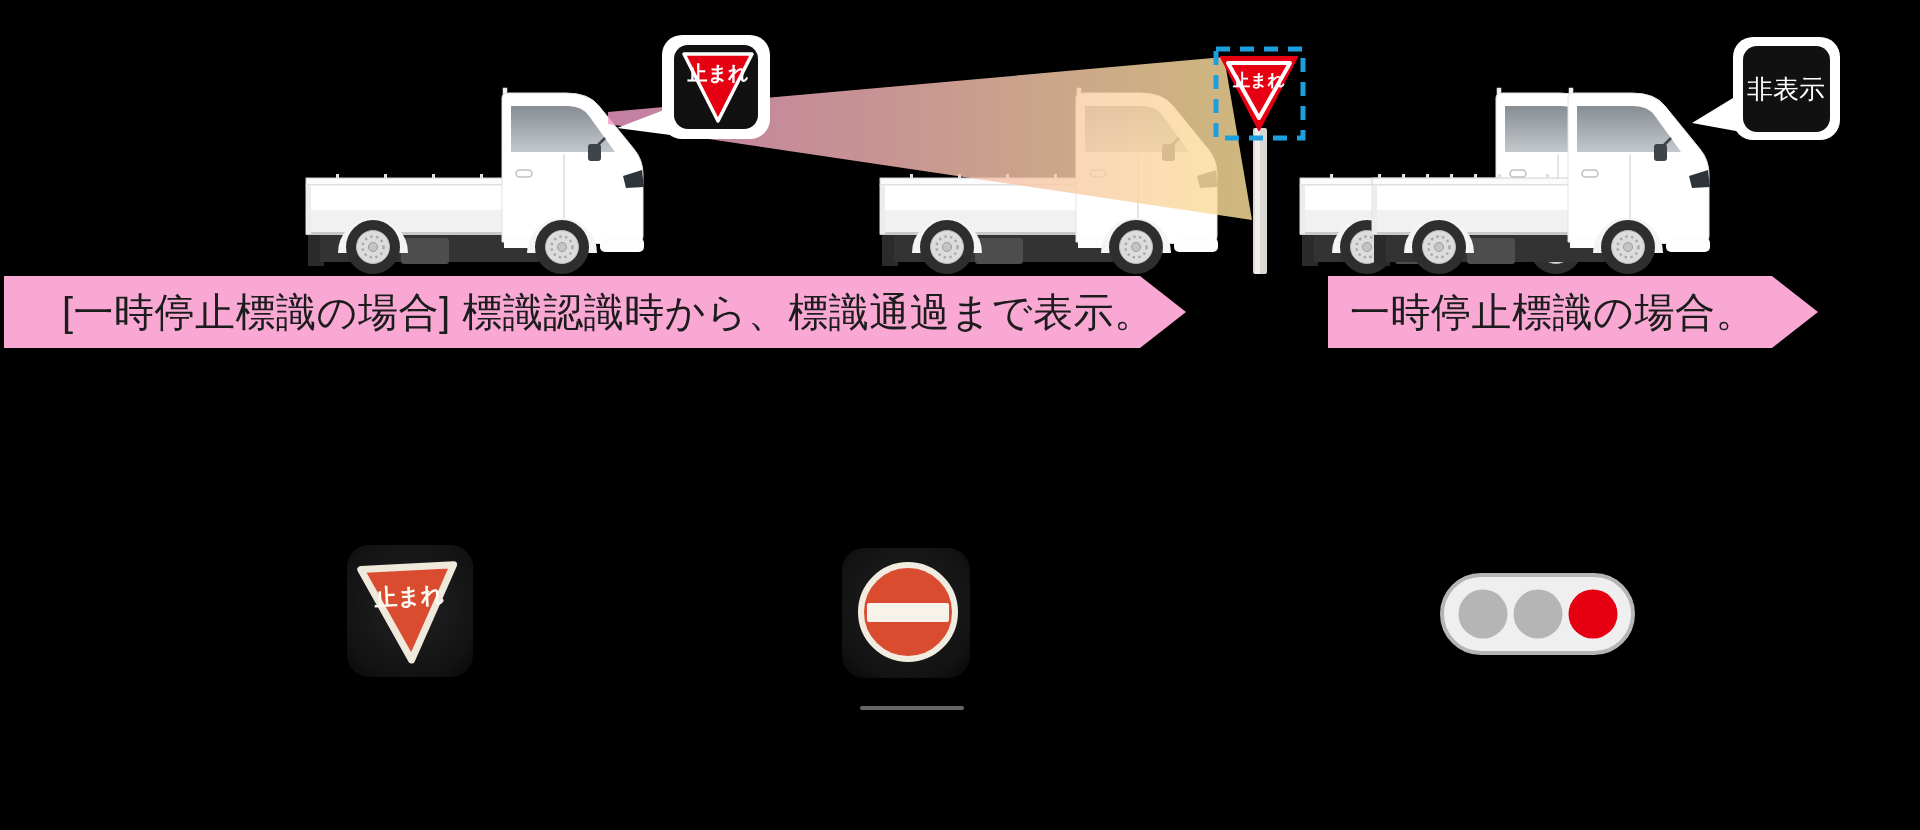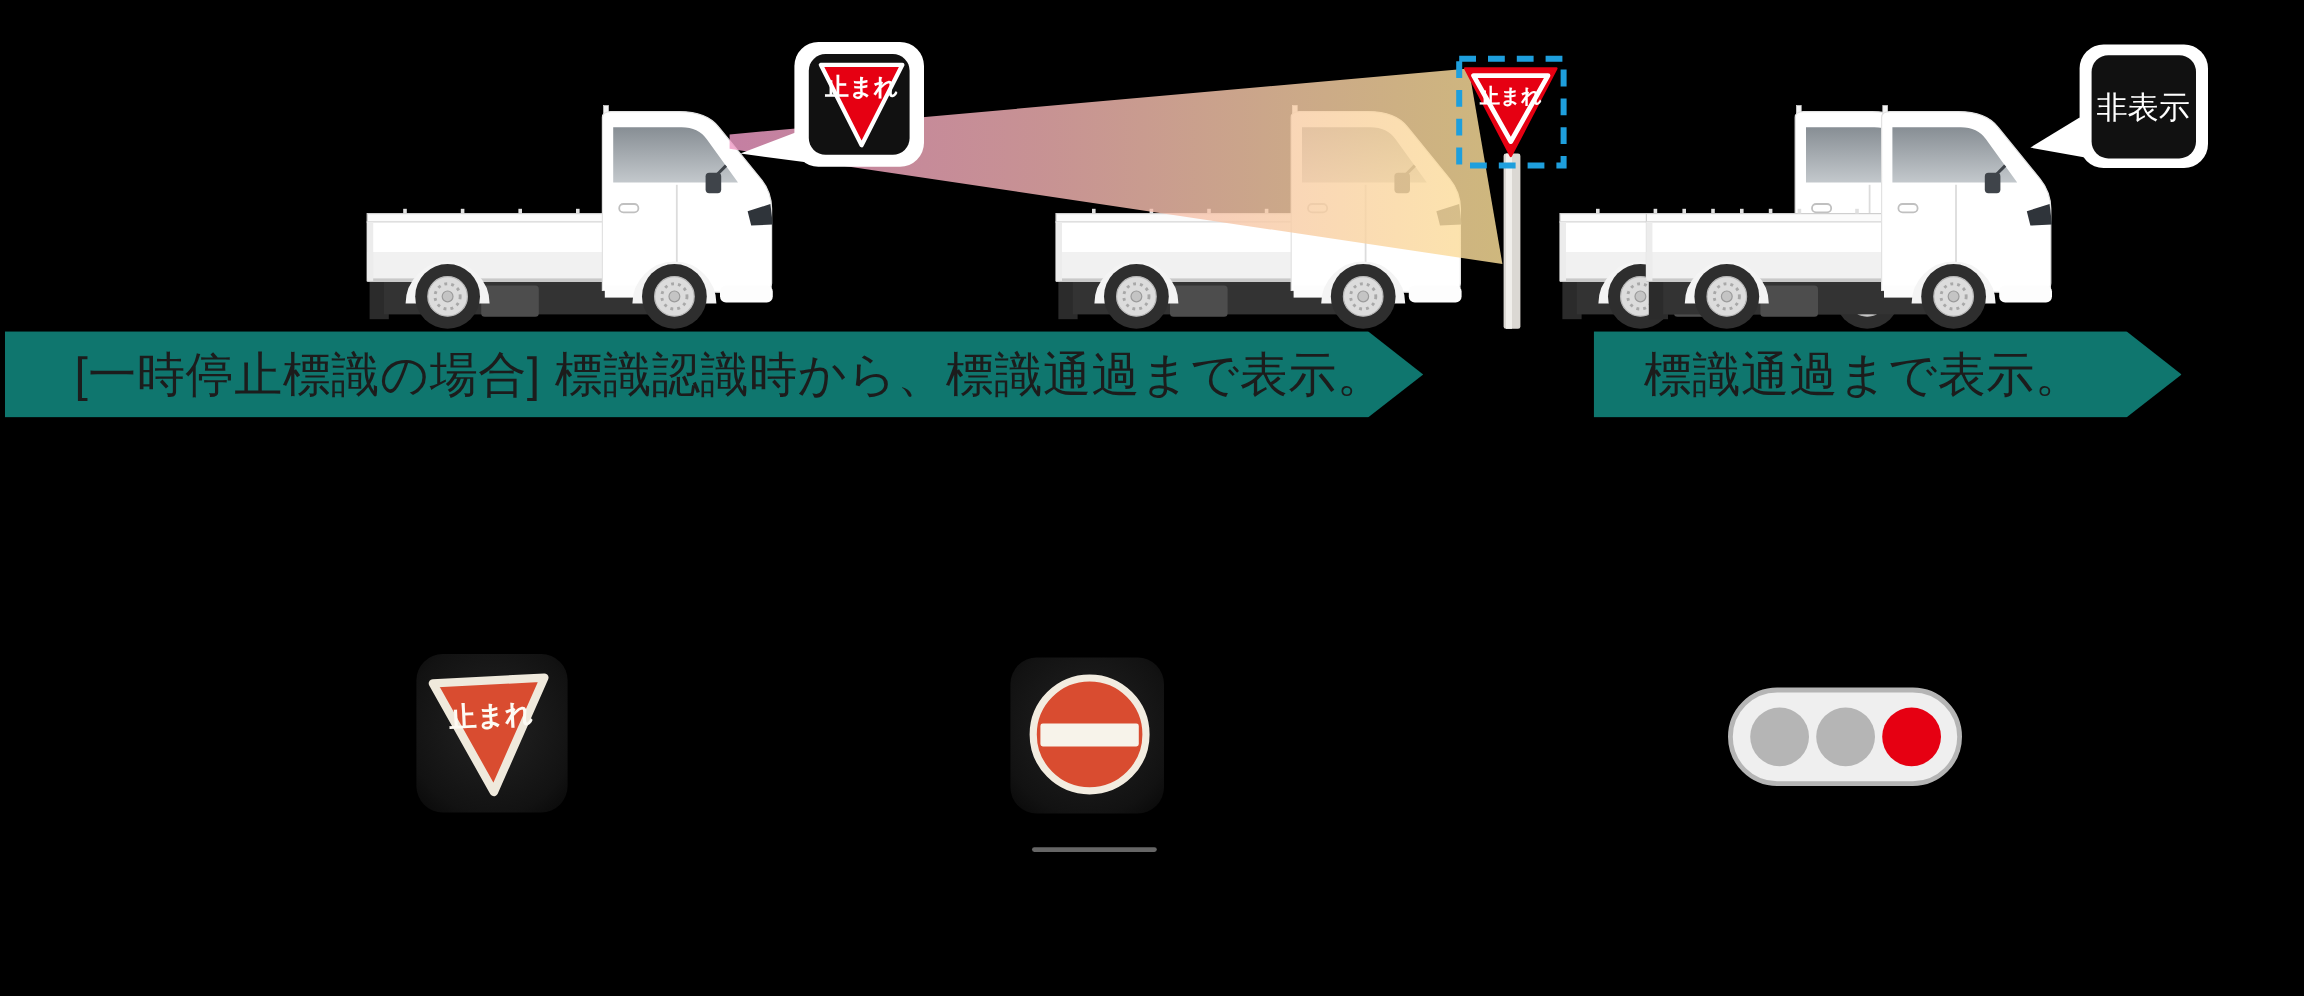--- a/index.html
+++ b/index.html
@@ -6,21 +6,21 @@
   body{
     width:1920px;height:830px;
     background:#000;
     position:relative;
     overflow:hidden;
     font-family:"Liberation Sans", sans-serif;
   }
   #scene{position:absolute;left:0;top:0;}
   .banner{
     position:absolute;top:276px;height:72px;
-    background:#0f766e;
+    background:#f9a8d4;
     color:#1c1c1c;
     font-size:40px;font-weight:500;letter-spacing:.5px;
     display:flex;align-items:center;
     white-space:nowrap;
     z-index:5;
   }
   .banner-arrow{clip-path:polygon(0 0,calc(100% - 46px) 0,100% 50%,calc(100% - 46px) 100%,0 100%);}
   #banner-1{left:4px;width:1182px;padding-left:58px;box-sizing:border-box;}
   #banner-2{left:1328px;width:490px;justify-content:center;padding-right:40px;box-sizing:border-box;}
   svg text{font-family:"Liberation Sans", sans-serif;}
@@ -142,14 +142,14 @@
     <circle cx="1483" cy="614" r="24.5" fill="#b5b5b5"></circle>
     <circle cx="1538" cy="614" r="24.5" fill="#b5b5b5"></circle>
     <circle cx="1593" cy="614" r="24.5" fill="#e60012"></circle>
   </g>
 </svg>
 
 <div id="banner-1" class="banner banner-arrow">
   <span>[一時停止標識の場合] 標識認識時から、標識通過まで表示。</span>
 </div>
 <div id="banner-2" class="banner banner-arrow">
-  <span>標識通過まで表示。</span>
+  <span>一時停止標識の場合。</span>
 </div>
 
 </body></html>

